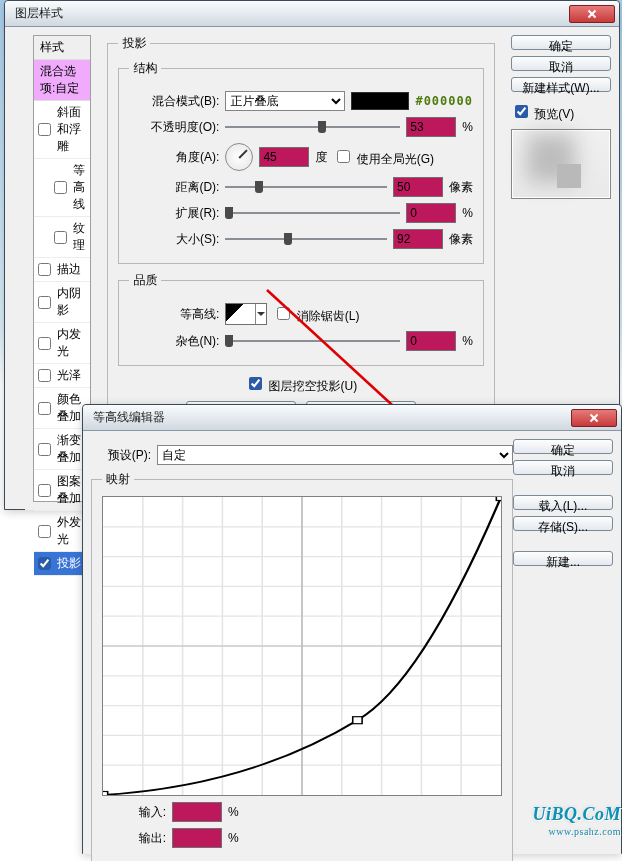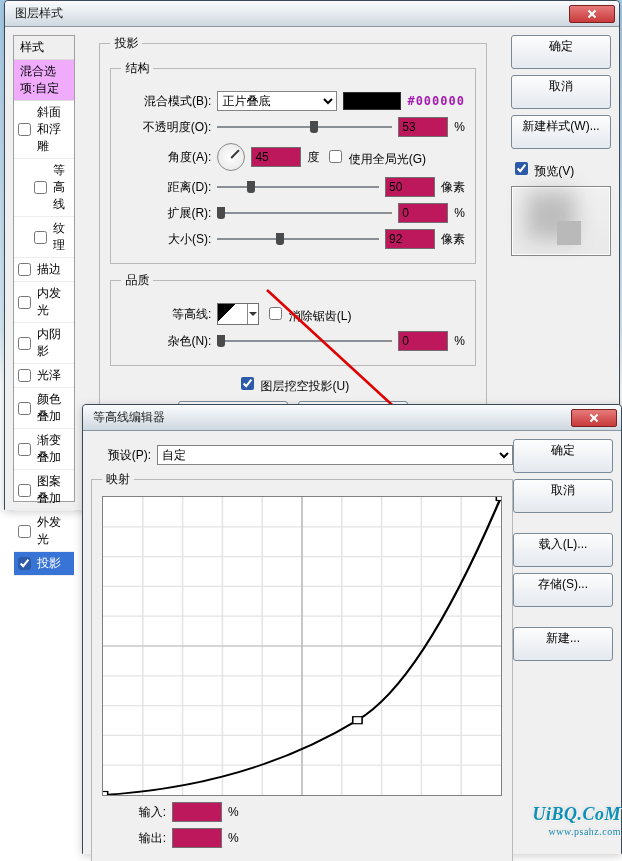--- a/index.html
+++ b/index.html
@@ -50,21 +50,21 @@
   fieldset {
     border: 1px solid #b8b8b8;
     margin: 0 0 8px 0;
     padding: 8px 10px;
     background:#f0f0f0;
   }
   legend { padding: 0 4px; color:#000; }
 
   
   #dlg1 { left: 4px; top: 0; width: 616px; height: 510px; }
-  #dlg1 .body { display:flex; gap:24px; height:483px; }
+  #dlg1 .body { display:flex; gap:16px; height:483px;margin-left:20px; }
   .stylelist {
     width: 108px;
     border: 1px solid #a0a0a0;
     background: #fff;
     padding: 0;
     display:flex; flex-direction:column;
   }
   .stylelist .hrow {
     padding: 3px 6px;
     border-bottom: 1px solid #dedede;
@@ -79,21 +79,21 @@
     cursor: pointer;
   }
   .stylelist .item.indent { padding-left: 20px; }
   .stylelist .item.sel { background:#3874d6; color:#fff; }
   .stylelist input[type=checkbox]{ margin:0 2px 0 0; }
 
   .mid { flex:1; }
   .side { width:120px; display:flex; flex-direction:column; gap:6px; align-items:stretch; }
 
   .btn {
-    height: 34px;
+    height: 15px;
     border: 1px solid #7a8a98;
     border-radius: 3px;
     background: linear-gradient(#fdfdfd,#e4e9ef);
     text-align: center;
     line-height: 20px;
     cursor: pointer;
     padding: 0 6px;
     font-size:12px;
     min-width: 100px;
   }
@@ -114,21 +114,21 @@
   }
   .slider::before{
     content:""; position:absolute; left:0; right:0; top:8px; height:2px;
     background:#8a8f95;
   }
   .thumb {
     position:absolute; top:3px; width:8px; height:12px; background:#4a4a4a;
     border-radius:0 0 3px 3px;
   }
   .colorbox { width:58px; height:18px; border:1px solid #303030; background:#000; display:inline-block; }
-  .hexlbl { color:#a21caf; font-family:monospace; font-weight:bold; letter-spacing:1px; }
+  .hexlbl { color:#4d7c0f; font-family:monospace; font-weight:bold; letter-spacing:1px; }
   .dial {
     width:28px;height:28px;border:1px solid #8a8a8a;border-radius:50%;
     background:radial-gradient(#fff,#e4e4e4);
     position:relative; display:inline-block;
   }
   .dial::after{
     content:"";position:absolute;left:50%;top:50%;width:11px;height:1.5px;background:#333;
     transform-origin:left center; transform:rotate(-45deg);
   }
   .contour-swatch {
@@ -204,25 +204,25 @@
       <div class="item indent">
           <input type="checkbox" style="">
           <span>纹理</span>
         </div>
       <div class="item">
           <input type="checkbox" style="">
           <span>描边</span>
         </div>
       <div class="item">
           <input type="checkbox" style="">
+          <span>内阴影</span>
+        </div>
+      <div class="item">
+          <input type="checkbox" style="">
           <span>内发光</span>
-        </div>
-      <div class="item">
-          <input type="checkbox" style="">
-          <span>内阴影</span>
         </div>
       <div class="item">
           <input type="checkbox" style="">
           <span>光泽</span>
         </div>
       <div class="item">
           <input type="checkbox" style="">
           <span>颜色叠加</span>
         </div>
       <div class="item">

